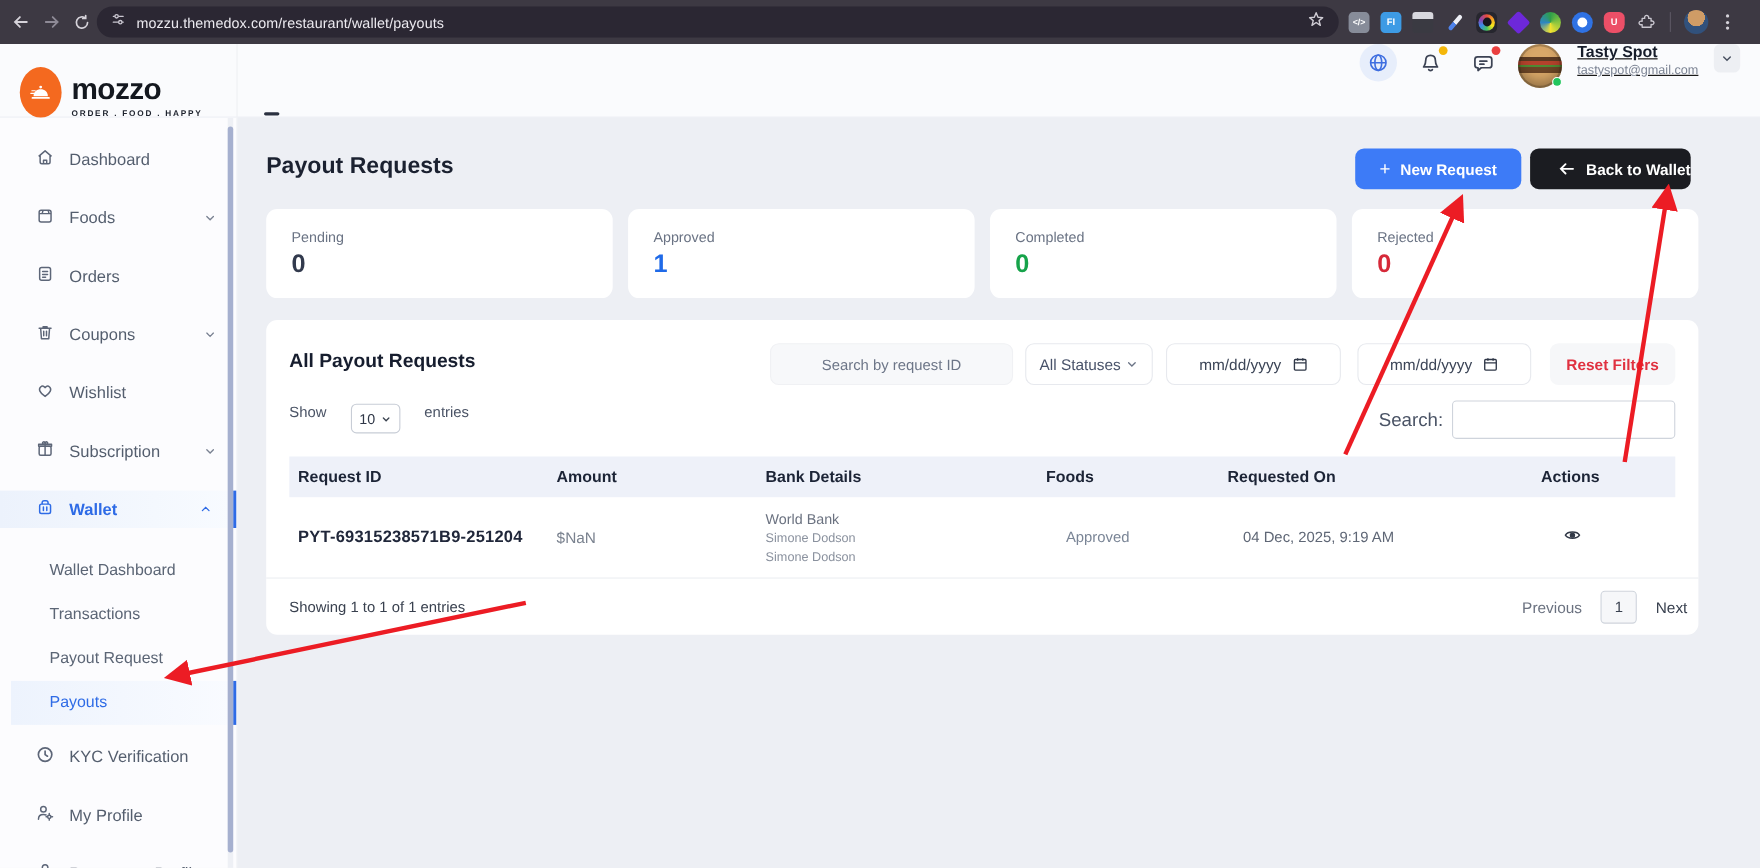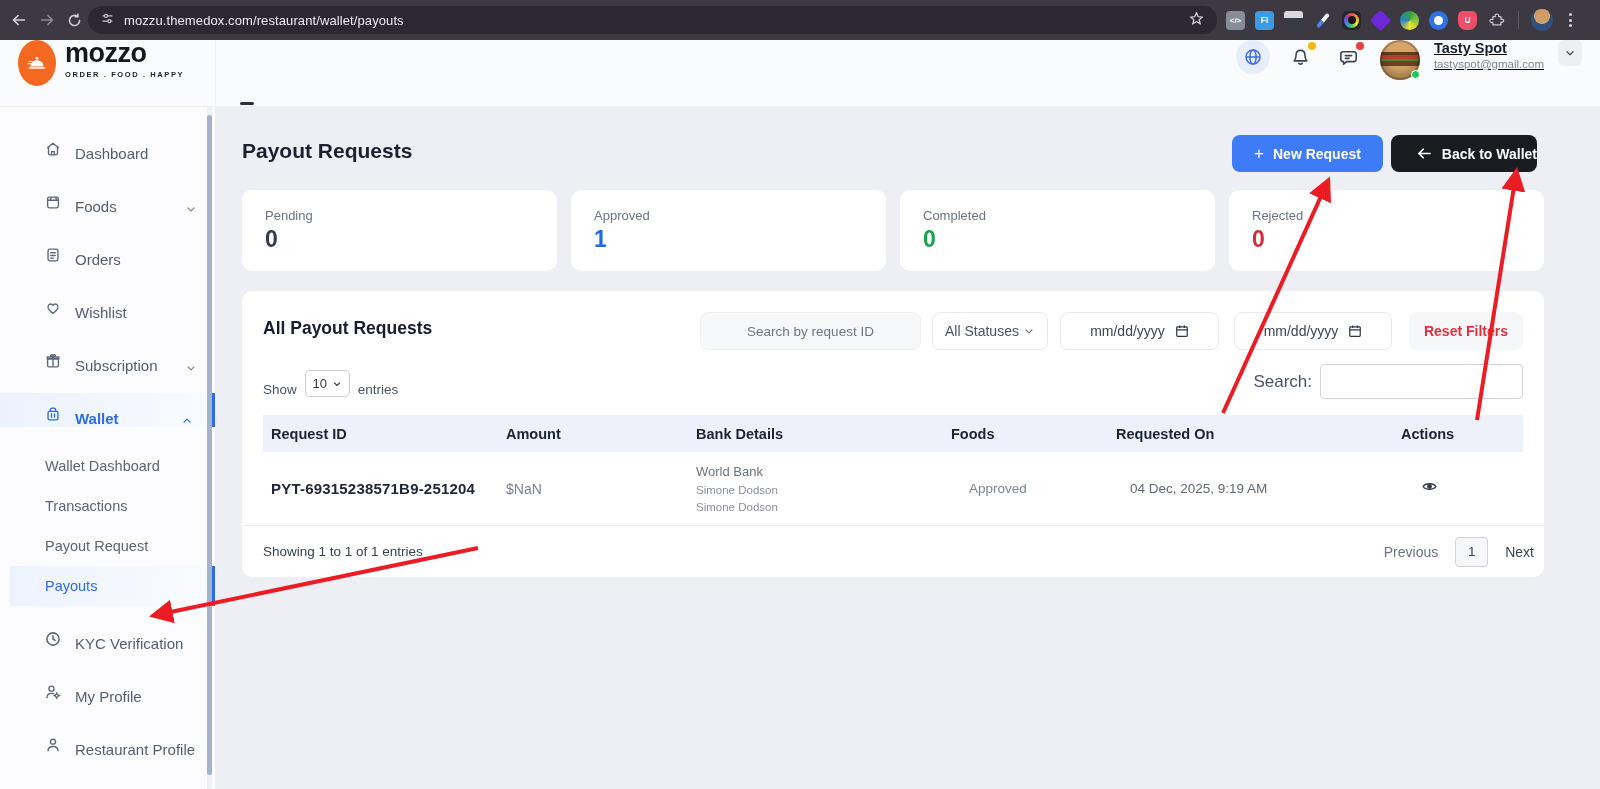--- a/index.html
+++ b/index.html
@@ -40,21 +40,21 @@
   .b-divider { width:1px; height:18px; background:#5c5864; margin:0 2px; }
   .b-avatar { width:22px; height:22px; border-radius:50%;
     background:radial-gradient(circle at 50% 32%, #cf9c66 0 42%, #31517c 43% 100%); }
   .b-dots { display:flex; flex-direction:column; gap:2.5px; padding:0 6px; }
   .b-dots i { width:3px; height:3px; border-radius:50%; background:#d6d3da; display:block; }
 
   
   .app-header { position:absolute; left:0; top:40px; width:1600px; height:67px;
     background:#fafbfd; border-bottom:1px solid #eceef2; }
   .logo-area { position:absolute; left:0; top:0; width:216px; height:67px;
-    display:flex; align-items:flex-start; gap:9px; padding-left:18px;
+    display:flex; align-items:flex-end; gap:9px; padding-left:18px;
     border-right:1px solid #eef0f3; }
   .logo-mark { width:38px; height:46px; border-radius:50%; background:#f4691f;
     display:flex; align-items:center; justify-content:center; }
   .logo-name { font-size:27px; font-weight:800; color:#14181f; letter-spacing:-.5px; line-height:1; }
   .logo-tag { font-size:7.5px; font-weight:700; color:#1c212c; letter-spacing:1.6px; margin-top:3px; }
   .hamburger { position:absolute; left:240px; top:62px; cursor:pointer; }
   .hamburger i { display:block; height:2.6px; background:#2b3140; border-radius:2px; margin-bottom:4px; }
   .hamburger i:nth-child(1){ width:14px; } .hamburger i:nth-child(2){ width:19px; }
   .hamburger i:nth-child(3){ width:10px; margin-bottom:0; }
   .header-right { position:absolute; right:18px; top:0; height:67px;
@@ -74,22 +74,22 @@
   .user-email { font-size:11.5px; color:#7c8494; margin-top:2px; }
   .chev-btn { width:24px; height:26px; background:#edeff3; border-radius:6px;
     display:flex; align-items:center; justify-content:center; }
 
   
   .sidebar { position:absolute; left:0; top:107px; width:216px; height:682px;
     background:#fcfcfe; border-right:1px solid #eceef2; overflow:hidden; padding-top:21px; }
   .sb-track { position:absolute; right:3px; top:0; width:5px; height:682px; background:#eef0f5; }
   .sb-thumb { position:absolute; right:3px; top:8px; width:5px; height:660px;
     background:#a6b0cf; border-radius:3px; }
-  .side-item { height:34px; margin-bottom:19px; display:flex; align-items:flex-end;
-    padding:0 18px 0 44px; cursor:pointer; position:relative; }
+  .side-item { height:34px; margin-bottom:19px; display:flex; align-items:center;
+    padding:0 18px 0 32px; cursor:pointer; position:relative; }
   .side-item .s-label { font-size:15px; color:#545e6e; margin-left:13px; flex:1; }
   .side-item .s-chev { margin-left:auto; display:flex; }
   .side-item.active { background:linear-gradient(90deg,#ecf2fc, #f8fbff);
     border-right:4px solid #2e6be6; }
   .side-item.active .s-label { color:#2e6be6; font-weight:600; }
   .sub-item { height:40px; display:flex; align-items:center; padding-left:45px;
     font-size:14.5px; color:#5b6575; cursor:pointer; position:relative; }
   .sub-item.active { background:linear-gradient(90deg,#edf3fd,#f9fbff);
     border-right:4px solid #2e6be6; color:#2e6be6; margin-left:10px; padding-left:35px; }
   .side-gap { height:12px; }
@@ -121,21 +121,21 @@
   .f-search input::placeholder { color:#6d7688; }
   .f-status { left:690px; width:116px; border:1px solid #e7e9ee; background:#fff;
     justify-content:space-between; padding:0 12px; }
   .f-date { width:159px; border:1px solid #e7e9ee; background:#fff;
     justify-content:center; gap:10px; color:#3c4557; }
   .f-date1 { left:818px; } .f-date2 { left:992px; width:158px; }
   .f-reset { left:1167px; width:114px; background:#f6f7f9; justify-content:center;
     color:#e03140; font-weight:700; cursor:pointer; border:none; font-family:inherit; font-size:14px; }
 
   .show-row { position:absolute; left:21px; top:76px; height:30px; display:flex;
-    align-items:flex-end; gap:8px; font-size:13.5px; color:#4a5365; }
+    align-items:flex-start; gap:22px; font-size:13.5px; color:#4a5365; }
   .size-select { width:45px; height:27px; border:1px solid #c8cdd6; border-radius:5px;
     display:flex; align-items:center; justify-content:center; gap:5px; font-size:13px;
     color:#2f3747; background:#fff; cursor:pointer; }
   .search-row { position:absolute; right:21px; top:73px; display:flex; align-items:center; gap:8px; }
   .search-row label { font-size:17px; color:#4a5365; }
   .search-row input { width:203px; height:35px; border:1px solid #cfd4dc; border-radius:4px;
     background:#fff; font-family:inherit; font-size:14px; padding:0 10px; color:#2f3747; outline:none; }
 
   .tbl-head { position:absolute; left:21px; top:124px; width:1260px; height:37px;
     background:#eef1f9; display:grid; grid-template-columns:235px 190px 255px 165px 285px 130px;
@@ -306,20 +306,31 @@
             <path d="M5 8l5 5 5-5"></path>
           </svg>
         </span>
     </div>
     <div class="side-item">
       <span><svg width="18" height="18" viewBox="0 0 20 20" fill="none" stroke="#5d6678" stroke-width="1.5" stroke-linejoin="round">
             <rect x="4.5" y="3.5" width="11" height="13" rx="2"></rect>
             <path d="M7.5 7.5h5M7.5 10.5h5M7.5 13.5h3" stroke-linecap="round"></path>
           </svg></span>
       <span class="s-label">Orders</span>
+    </div>
+    <div class="side-item">
+      <span><svg width="18" height="18" viewBox="0 0 20 20" fill="none" stroke="#5d6678" stroke-width="1.5" stroke-linejoin="round">
+            <path d="M4 6h12M8 6V4.5h4V6M5.5 6l.8 10.5h7.4L14.5 6M8.6 9v4.5m2.8-4.5v4.5" stroke-linecap="round"></path>
+          </svg></span>
+      <span class="s-label">Coupons</span>
+      <span class="s-chev">
+          <svg width="12" height="12" viewBox="0 0 20 20" fill="none" stroke="#7a8292" stroke-width="2" stroke-linecap="round">
+            <path d="M5 8l5 5 5-5"></path>
+          </svg>
+        </span>
     </div>
     <div class="side-item">
       <span><svg width="18" height="18" viewBox="0 0 20 20" fill="none" stroke="#5d6678" stroke-width="1.5" stroke-linejoin="round">
             <path d="M10 16C4.4 12.2 3.1 8.6 5.5 6.4c1.9-1.7 3.9-.6 4.5.7.6-1.3 2.6-2.4 4.5-.7 2.4 2.2 1.1 5.8-4.5 9.6z"></path>
           </svg></span>
       <span class="s-label">Wishlist</span>
     </div>
     <div class="side-item">
       <span><svg width="18" height="18" viewBox="0 0 20 20" fill="none" stroke="#5d6678" stroke-width="1.5" stroke-linejoin="round">
             <rect x="4" y="7.5" width="12" height="9" rx="1.5"></rect>

